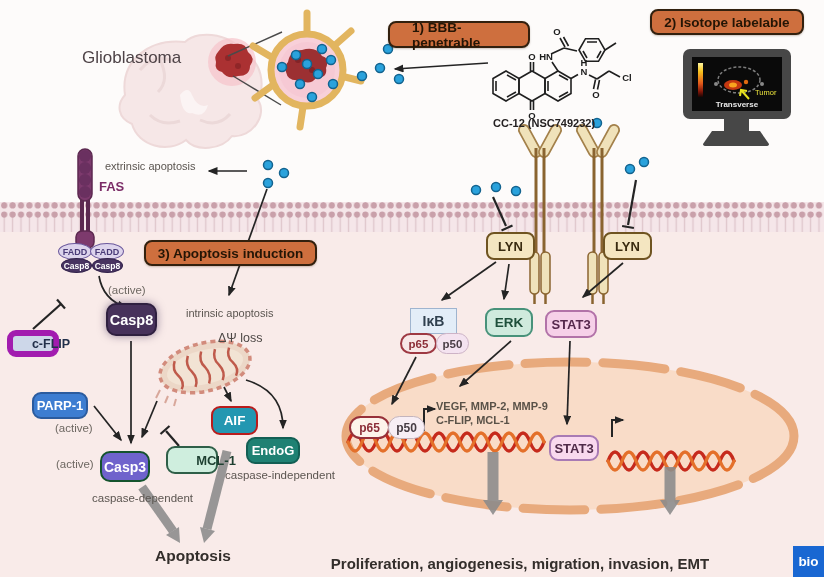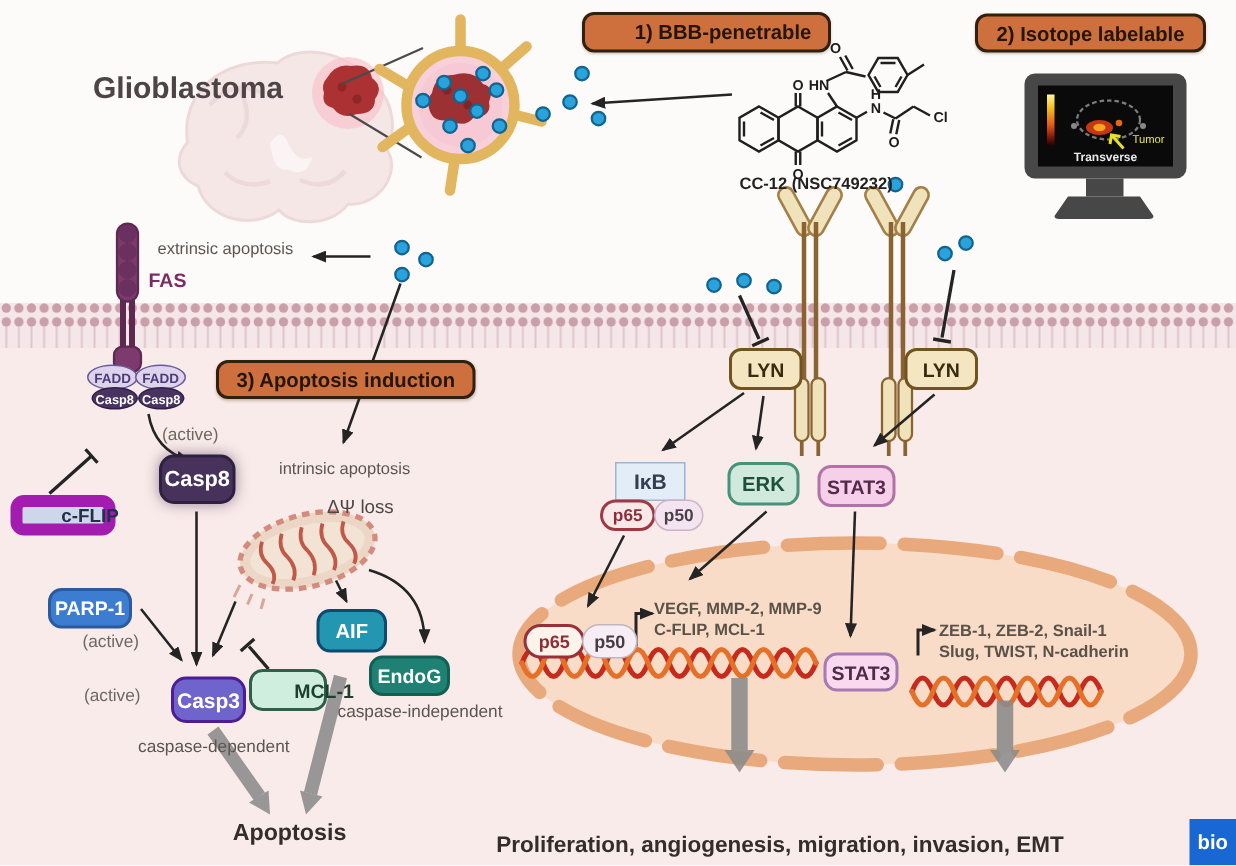--- a/index.html
+++ b/index.html
@@ -252,43 +252,43 @@
         <circle cx="496" cy="187" r="4.5"></circle>
         <circle cx="516" cy="191" r="4.5"></circle>
     <circle cx="630" cy="169" r="4.5"></circle>
         <circle cx="644" cy="162" r="4.5"></circle>
   </g>
 
   <text x="737" y="107" text-anchor="middle" font-size="8" font-weight="bold" fill="#e9e9e9" font-family="Liberation Sans, sans-serif">Transverse</text>
   <text x="755" y="95" font-size="7.5" fill="#ece43c" font-family="Liberation Sans, sans-serif">Tumor</text>
 </svg>
 
-<div class="banner" style="left:388px;top:8px;width:166px;height:27px;padding-left:22px;">1) BBB-penetrable</div>
+<div class="banner" style="left:388px;top:21px;width:142px;height:27px;padding-left:22px;">1) BBB-penetrable</div>
 <div class="banner" style="left:650px;top:9px;width:154px;height:26px;">2) Isotope labelable</div>
 <div class="banner" style="left:144px;top:240px;width:173px;height:26px;">3) Apoptosis induction</div>
 
-<div class="lbl" style="left:62px;top:48px;font-size:20px;font-weight:bold;color:#4e4347;">Glioblastoma</div>
+<div class="lbl" style="left:82px;top:48px;font-size:17px;font-weight:normal;color:#4e4347;">Glioblastoma</div>
 <div class="lbl" style="left:493px;top:117px;font-size:11px;font-weight:bold;color:#242021;">CC-12 (NSC749232)</div>
 <div class="lbl" style="left:105px;top:160px;font-size:11px;color:#5b5550;">extrinsic apoptosis</div>
 <div class="lbl" style="left:99px;top:179px;font-size:13px;font-weight:bold;color:#7b2c67;">FAS</div>
 
 <div class="mol" style="left:58px;top:243px;width:34px;height:17px;background:#ddd4ec;border:1.5px solid #6b589c;border-radius:50%;font-size:9px;color:#4a3b78;">FADD</div>
 <div class="mol" style="left:90px;top:243px;width:34px;height:17px;background:#ddd4ec;border:1.5px solid #6b589c;border-radius:50%;font-size:9px;color:#4a3b78;">FADD</div>
 <div class="mol" style="left:61px;top:258px;width:31px;height:15px;background:#483361;border:1.5px solid #31214a;border-radius:50%;font-size:8.5px;color:#fff;">Casp8</div>
 <div class="mol" style="left:92px;top:258px;width:31px;height:15px;background:#483361;border:1.5px solid #31214a;border-radius:50%;font-size:8.5px;color:#fff;">Casp8</div>
 
 <div class="lbl" style="left:108px;top:284px;font-size:11.5px;color:#6e6862;">(active)</div>
 <div class="mol" style="left:106px;top:303px;width:51px;height:33px;background:#47325b;border:2px solid #2f2040;border-radius:10px;font-size:14.5px;color:#fff;box-shadow:0 0 9px rgba(71,50,91,.55);">Casp8</div>
-<div class="mol" style="left:7px;top:330px;width:70px;height:27px;background:#cdd7e9;border:8px solid #a21caf;border-radius:9px;font-size:12.5px;color:#22304b;padding-left:36px;">c-FLIP</div>
+<div class="mol" style="left:7px;top:330px;width:52px;height:27px;background:#cdd7e9;border:6px solid #a21caf;border-radius:9px;font-size:12.5px;color:#22304b;padding-left:36px;">c-FLIP</div>
 <div class="mol" style="left:32px;top:392px;width:56px;height:27px;background:#3d7dd1;border:2px solid #2b5b9e;border-radius:9px;font-size:13px;color:#fff;">PARP-1</div>
 <div class="lbl" style="left:55px;top:422px;font-size:11.5px;color:#6e6862;">(active)</div>
 <div class="lbl" style="left:56px;top:458px;font-size:11.5px;color:#6e6862;">(active)</div>
-<div class="mol" style="left:114px;top:451px;width:50px;height:31px;background:#6f63cc;border:2px solid #4c1d95;border-radius:10px;font-size:14px;color:#fff;">Casp3</div>
+<div class="mol" style="left:100px;top:451px;width:50px;height:31px;background:#6f63cc;border:2px solid #14532d;border-radius:10px;font-size:14px;color:#fff;">Casp3</div>
 <div class="mol" style="left:166px;top:446px;width:52px;height:28px;background:#cfeede;border:2px solid #2f5f48;border-radius:9px;font-size:13px;color:#1d3f30;padding-left:48px;">MCL-1</div>
-<div class="mol" style="left:211px;top:406px;width:47px;height:29px;background:#2397b1;border:2px solid #0c4a6e;border-radius:9px;font-size:13.5px;color:#fff;">AIF</div>
+<div class="mol" style="left:211px;top:406px;width:47px;height:29px;background:#2397b1;border:2px solid #b91c1c;border-radius:9px;font-size:13.5px;color:#fff;">AIF</div>
 <div class="mol" style="left:246px;top:437px;width:54px;height:27px;background:#1f8173;border:2px solid #135f54;border-radius:9px;font-size:13px;color:#fff;">EndoG</div>
 
 <div class="lbl" style="left:186px;top:307px;font-size:11px;color:#5b5550;">intrinsic apoptosis</div>
 <div class="lbl" style="left:218px;top:331px;font-size:12.5px;color:#4c4745;text-align:center;">ΔΨ loss</div>
 <div class="lbl" style="left:92px;top:492px;font-size:11.5px;color:#5b5550;">caspase-dependent</div>
 <div class="lbl" style="left:225px;top:469px;font-size:11.5px;color:#5b5550;">caspase-independent</div>
 <div class="lbl" style="left:138px;top:547px;width:110px;text-align:center;font-size:15.5px;font-weight:bold;color:#332e2b;">Apoptosis</div>
 
 <div class="mol" style="left:486px;top:232px;width:49px;height:28px;background:#f4e6c1;border:2px solid #6f5421;border-radius:8px;font-size:13px;color:#392b10;">LYN</div>
 <div class="mol" style="left:603px;top:232px;width:49px;height:28px;background:#f4e6c1;border:2px solid #6f5421;border-radius:8px;font-size:13px;color:#392b10;">LYN</div>
@@ -299,22 +299,18 @@
 <div class="mol" style="left:545px;top:310px;width:52px;height:28px;background:#f6d0e8;border:2px solid #b272a8;border-radius:9px;font-size:13px;color:#55284c;">STAT3</div>
 
 <div class="mol" style="left:349px;top:416px;width:41px;height:23px;background:#fdf3ea;border:2px solid #973039;border-radius:12px;font-size:12px;color:#8c2e38;">p65</div>
 <div class="mol" style="left:388px;top:416px;width:37px;height:23px;background:#f7eef5;border:1.5px solid #c3b4bd;border-radius:12px;font-size:12px;color:#463c44;">p50</div>
 <div class="mol" style="left:549px;top:435px;width:50px;height:26px;background:#f9d9ee;border:2px solid #a87ab4;border-radius:9px;font-size:13px;color:#4f2a49;">STAT3</div>
 
 <div class="genes" style="left:436px;top:399px;">
   <div>VEGF, MMP-2, MMP-9</div>
   <div>C-FLIP, MCL-1</div>
 </div>
-<div class="genes" style="left:626px;top:414px;">
-  <div>ZEB-1, ZEB-2, Snail-1</div>
-  <div>Slug, TWIST, N-cadherin</div>
+
+<div class="lbl" style="left:330px;top:511px;width:380px;text-align:center;font-size:15px;font-weight:bold;color:#332e2b;margin-top:44px;">Proliferation, angiogenesis, migration, invasion, EMT</div>
+
+<div class="creditlogo">bio</div>
+
 </div>
 
-<div class="lbl" style="left:330px;top:511px;width:380px;text-align:center;font-size:15px;font-weight:bold;color:#332e2b;margin-top:44px;">Proliferation, angiogenesis, migration, invasion, EMT</div>
-
-<div class="creditlogo">bio</div>
-
-</div>
-
 </body></html>

